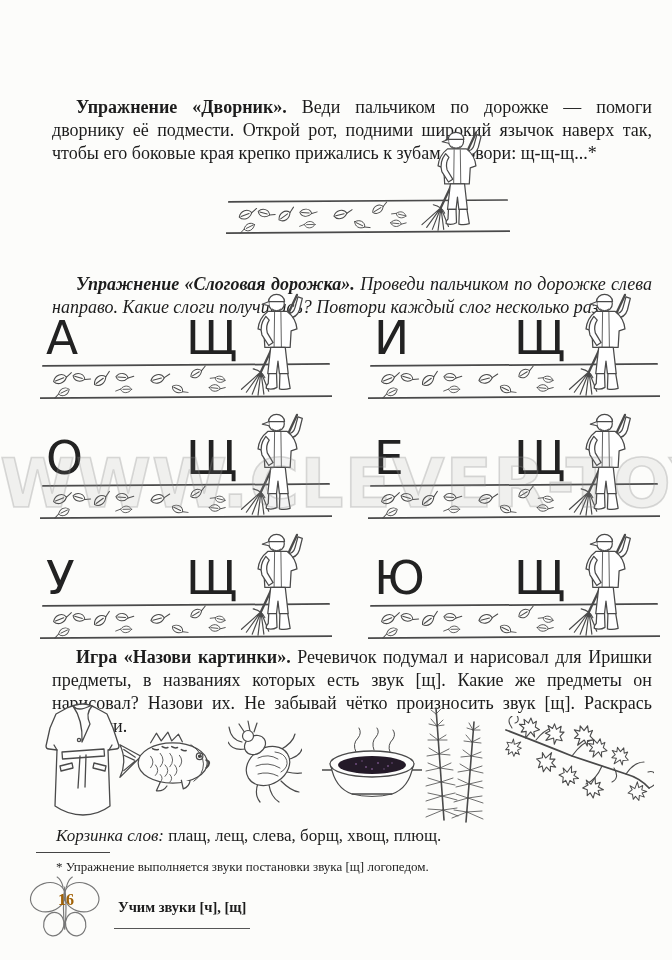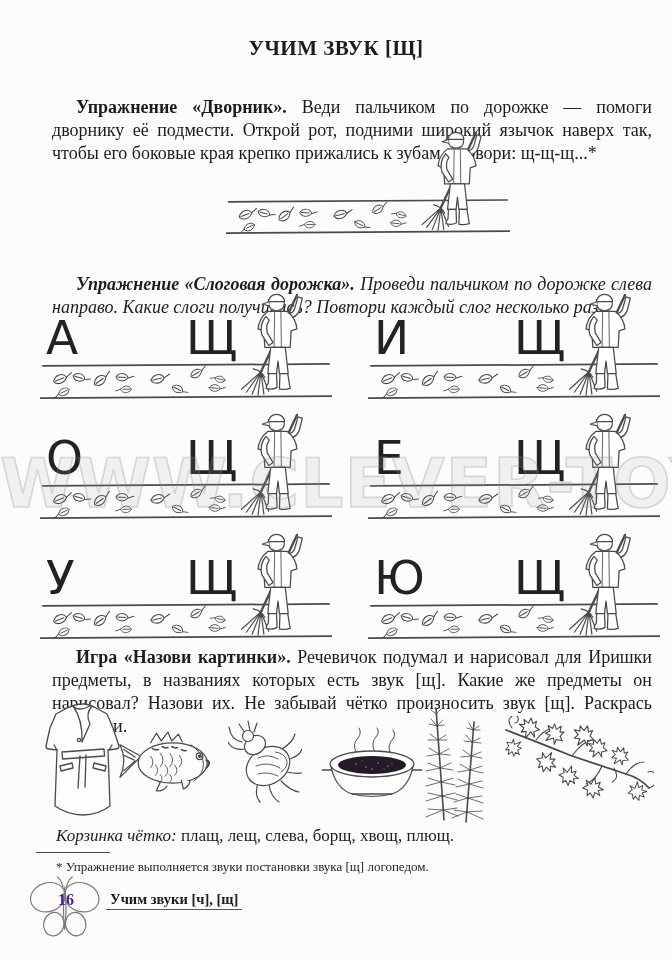--- a/index.html
+++ b/index.html
@@ -33,25 +33,25 @@
   }
   .basket .lead-italic{font-style:italic;font-weight:bold;font-weight:normal;}
   .basket .lead-italic{font-style:italic;}
   .divider{position:absolute;left:36px;top:852px;width:74px;border-top:1.3px solid #444;}
   .footnote{
     position:absolute;left:56px;top:859px;width:560px;margin:0;font-size:13px;color:#222;
   }
   .footer-fly{position:absolute;left:26px;top:874px;width:80px;height:70px;}
   .page-num{
     position:absolute;left:26px;top:891px;width:80px;text-align:center;
-    font-size:16px;font-weight:bold;color:#4c1d95;
+    font-size:16px;font-weight:bold;color:#a16207;
   }
   .footer-caption{
-    position:absolute;left:106px;top:891px;margin:0;font-size:14.5px;font-weight:bold;
-    border-bottom:1.2px solid #555;padding:0 4px 1px 4px;
+    position:absolute;left:106px;top:891px;margin:8px;font-size:14.5px;font-weight:bold;
+    border-bottom:1.2px solid #555;padding:0 4px 12px 4px;
   }
   .watermark{
     position:absolute;left:0;right:0;top:444px;text-align:center;margin:0;
     font-family:"DejaVu Sans",sans-serif;font-weight:bold;
     font-size:68px;letter-spacing:1px;white-space:nowrap;
     color:rgba(160,160,160,0.13);
     -webkit-text-stroke:1.6px rgba(140,140,140,0.30);
     z-index:40;pointer-events:none;
   }
   svg{display:block;}
@@ -100,21 +100,20 @@
           <path d="M235,88 l8,0 l0.5,14 q-5,3 -11,1 q-0.5,-3 2,-5 z" fill="#fff"></path>
           <path d="M246.5,88 l8,0 l2.5,15 q-6,2 -11,0.5 z" fill="#fff"></path>
         </g>
       </g>
     </symbol>
   </defs>
 </svg>
 
 <div class="page">
 
-  <h1 class="title">УЧИМ ЗВУК [Щ]</h1>
 
   <p class="para" style="top:80px;"><span class="lead">Упражнение «Дворник».</span><span> Веди пальчиком по дорожке — помоги дворнику её подмести. Открой рот, подними широкий язычок наверх так, чтобы его боковые края крепко прижались к зубам и говори: щ-щ-щ...*</span></p>
 
   <div class="scene-main">
     <svg width="284" height="112" viewBox="0 0 300 118">
         <use href="#scene"></use>
       </svg>
   </div>
 
   <p class="para" style="top:257px;font-style:italic;"><span class="lead">Упражнение «Слоговая дорожка».</span><span> Проведи пальчиком по дорожке слева направо. Какие слоги получились? Повтори каждый слог несколько раз.</span></p>
@@ -263,21 +262,21 @@
         <use href="#ivyleaf" transform="translate(66,58) rotate(155) scale(0.95)"></use>
         <use href="#ivyleaf" transform="translate(96,34) rotate(-14) scale(0.95)"></use>
         <use href="#ivyleaf" transform="translate(90,70) rotate(150)"></use>
         <use href="#ivyleaf" transform="translate(118,42) rotate(-4) scale(0.9)"></use>
         <use href="#ivyleaf" transform="translate(134,74) rotate(140) scale(0.9)"></use>
         <use href="#ivyleaf" transform="translate(12,30) rotate(190) scale(0.85)"></use>
       </g>
     </svg>
   </div>
 
-  <p class="basket"><span class="lead-italic">Корзинка чётко:</span><span> плащ, лещ, слева, борщ, хвощ, плющ.</span></p>
+  <p class="basket"><span class="lead-italic">Корзинка слов:</span><span> плащ, лещ, слева, борщ, хвощ, плющ.</span></p>
 
   <div class="divider"></div>
 
   <p class="footnote">* Упражнение выполняется звуки постановки звука [щ] логопедом.</p>
 
   <div class="footer-fly">
     <svg width="80" height="70" viewBox="0 0 95 80">
       <g stroke="#777" fill="#fcfcfa" stroke-width="1.4" stroke-linecap="round">
         <path d="M44,14 q-2,-9 -7,-12 M48,14 q2,-9 7,-12" fill="none"></path>
         <ellipse cx="26" cy="26" rx="21" ry="17" transform="rotate(-18 26 26)"></ellipse>

